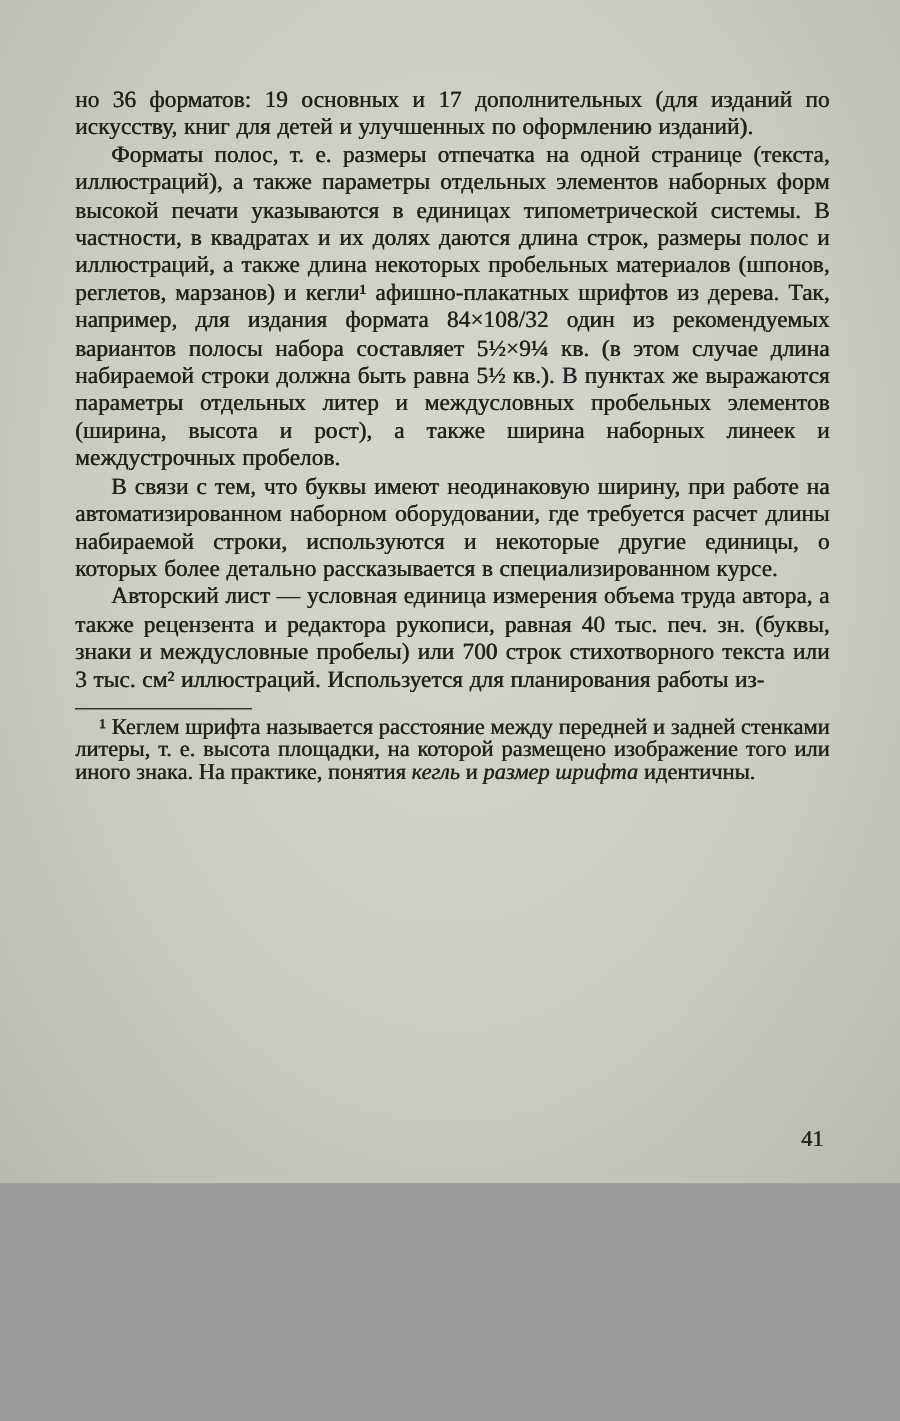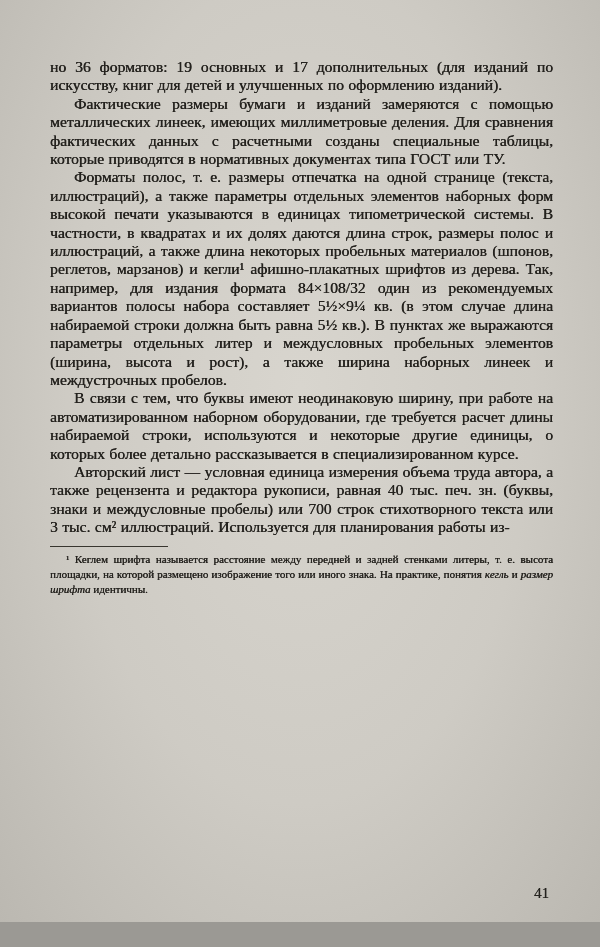--- a/index.html
+++ b/index.html
@@ -3,21 +3,21 @@
 <meta charset="utf-8">
 <style>
   html, body {
     margin: 0;
     padding: 0;
     background: #9b9994;
   }
   .page {
     position: relative;
     width: 600px;
-    height: 922px;
+    height: 789px;
     box-sizing: border-box;
     padding: 58px 47px 0 50px;
     background: radial-gradient(ellipse at 50% 42%, #d8d5ce 0%, #cecbc4 55%, #bbb8b1 100%);
     font-family: "Liberation Serif", "DejaVu Serif", serif;
     color: #24221e;
     overflow: hidden;
   }
   .para {
     margin: 0;
     font-size: 15.6px;
@@ -29,42 +29,41 @@
   .para.indent { text-indent: 24px; }
   .footnote-rule {
     width: 118px;
     height: 0;
     border: none;
     border-top: 1.5px solid #38362f;
     margin: 9px 0 5px 0;
   }
   .footnote {
     margin: 0;
-    font-size: 11px;
+    font-size: 15px;
     line-height: 15.2px;
     text-align: justify;
     text-indent: 16px;
     text-shadow: 0.3px 0 0 currentColor;
   }
   .fn-italic { font-style: italic; }
   .page-number {
     position: absolute;
     right: 51px;
     bottom: 20px;
     font-size: 15px;
     text-shadow: 0.35px 0 0 currentColor;
     margin-left: 28px;
   }
 </style>
 </head>
 <body>
 
 <div class="page">
   <p class="para">но 36 форматов: 19 основных и 17 дополнительных (для изданий по искусству, книг для детей и улучшенных по оформлению изданий).</p>
-  <p class="para indent">Фактические размеры бумаги и изданий замеряются с помощью металлических линеек, имеющих миллиметровые деления. Для сравнения фактических данных с расчетными созданы специальные таблицы, которые приводятся в нормативных документах типа ГОСТ или ТУ.</p>
   <p class="para indent">Форматы полос, т. е. размеры отпечатка на одной странице (текста, иллюстраций), а также параметры отдельных элементов наборных форм высокой печати указываются в единицах типометрической системы. В частности, в квадратах и их долях даются длина строк, размеры полос и иллюстраций, а также длина некоторых пробельных материалов (шпонов, реглетов, марзанов) и кегли¹ афишно-плакатных шрифтов из дерева. Так, например, для издания формата 84×108/32 один из рекомендуемых вариантов полосы набора составляет 5½×9¼ кв. (в этом случае длина набираемой строки должна быть равна 5½ кв.). В пунктах же выражаются параметры отдельных литер и междусловных пробельных элементов (ширина, высота и рост), а также ширина наборных линеек и междустрочных пробелов.</p>
   <p class="para indent">В связи с тем, что буквы имеют неодинаковую ширину, при работе на автоматизированном наборном оборудовании, где требуется расчет длины набираемой строки, используются и некоторые другие единицы, о которых более детально рассказывается в специализированном курсе.</p>
   <p class="para indent">Авторский лист — условная единица измерения объема труда автора, а также рецензента и редактора рукописи, равная 40 тыс. печ. зн. (буквы, знаки и междусловные пробелы) или 700 строк стихотворного текста или 3 тыс. см² иллюстраций. Используется для планирования работы из-</p>
 
   <hr class="footnote-rule">
 
   <p class="footnote"><span>¹ Кеглем шрифта называется расстояние между передней и задней стенками литеры, т. е. высота площадки, на которой размещено изображение того или иного знака. На практике, понятия </span><span class="fn-italic">кегль</span><span> и </span><span class="fn-italic">размер шрифта</span><span> идентичны.</span></p>
 
   <div class="page-number">41</div>
 </div>

